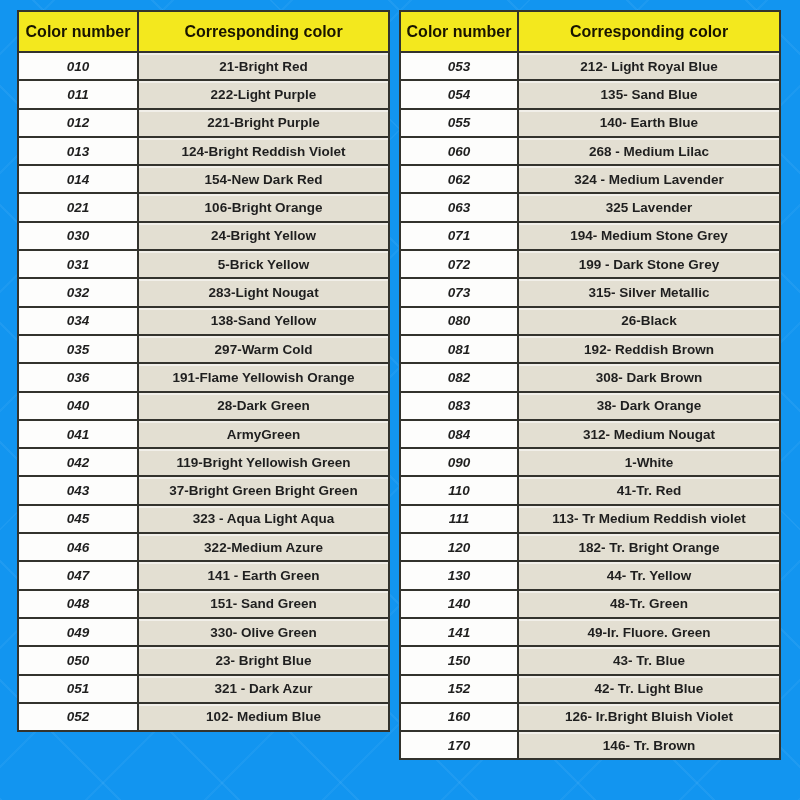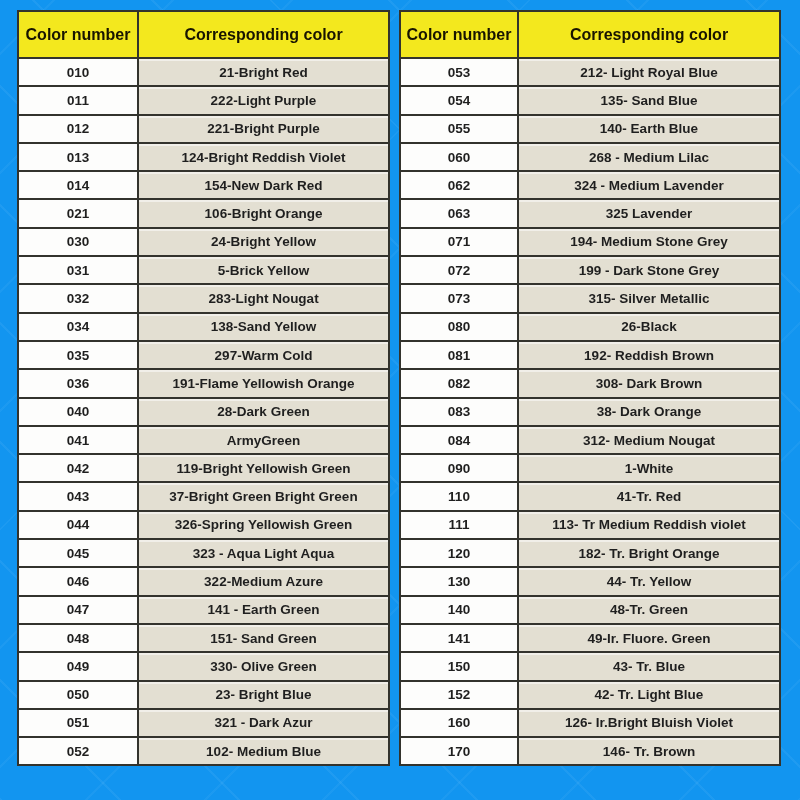--- a/index.html
+++ b/index.html
@@ -30,34 +30,34 @@
     table-layout: fixed;
   }
   th, td {
     border: 2px solid var(--border);
     text-align: center;
     vertical-align: middle;
     overflow: hidden;
     white-space: nowrap;
   }
   th {
-    height: 47px;
+    height: 41px;
     background: var(--header-bg);
     color: var(--header-text);
     font-size: 16px;
     font-weight: bold;
     text-align: center;
   }
   td {
     height: 28.3px;
     color: var(--cell-text);
     font-size: 13.5px;
     font-weight: bold;
   }
-  td.cell-num   { background: var(--num-bg); }
+  td.cell-num   { background: var(--num-bg); font-style: italic; }
   td.cell-color {
     background: var(--color-bg);
     box-shadow: inset 0 2px 0 rgba(255,255,255,0.5);
   }
   .left  col.c-num   { width: 120px; }
   .left  col.c-color { width: 251px; }
   .right col.c-num   { width: 118px; }
   .right col.c-color { width: 262px; }
 </style>
 </head>
@@ -150,24 +150,20 @@
   <tr>
     <td class="cell-num">042</td>
     <td class="cell-color">119-Bright Yellowish Green</td>
   </tr>
 
   <tr>
     <td class="cell-num">043</td>
     <td class="cell-color">37-Bright Green Bright Green</td>
   </tr>
 
-  <tr>
-    <td class="cell-num">044</td>
-    <td class="cell-color">326-Spring Yellowish Green</td>
-  </tr>
 
   <tr>
     <td class="cell-num">045</td>
     <td class="cell-color">323 - Aqua Light Aqua</td>
   </tr>
 
   <tr>
     <td class="cell-num">046</td>
     <td class="cell-color">322-Medium Azure</td>
   </tr>

